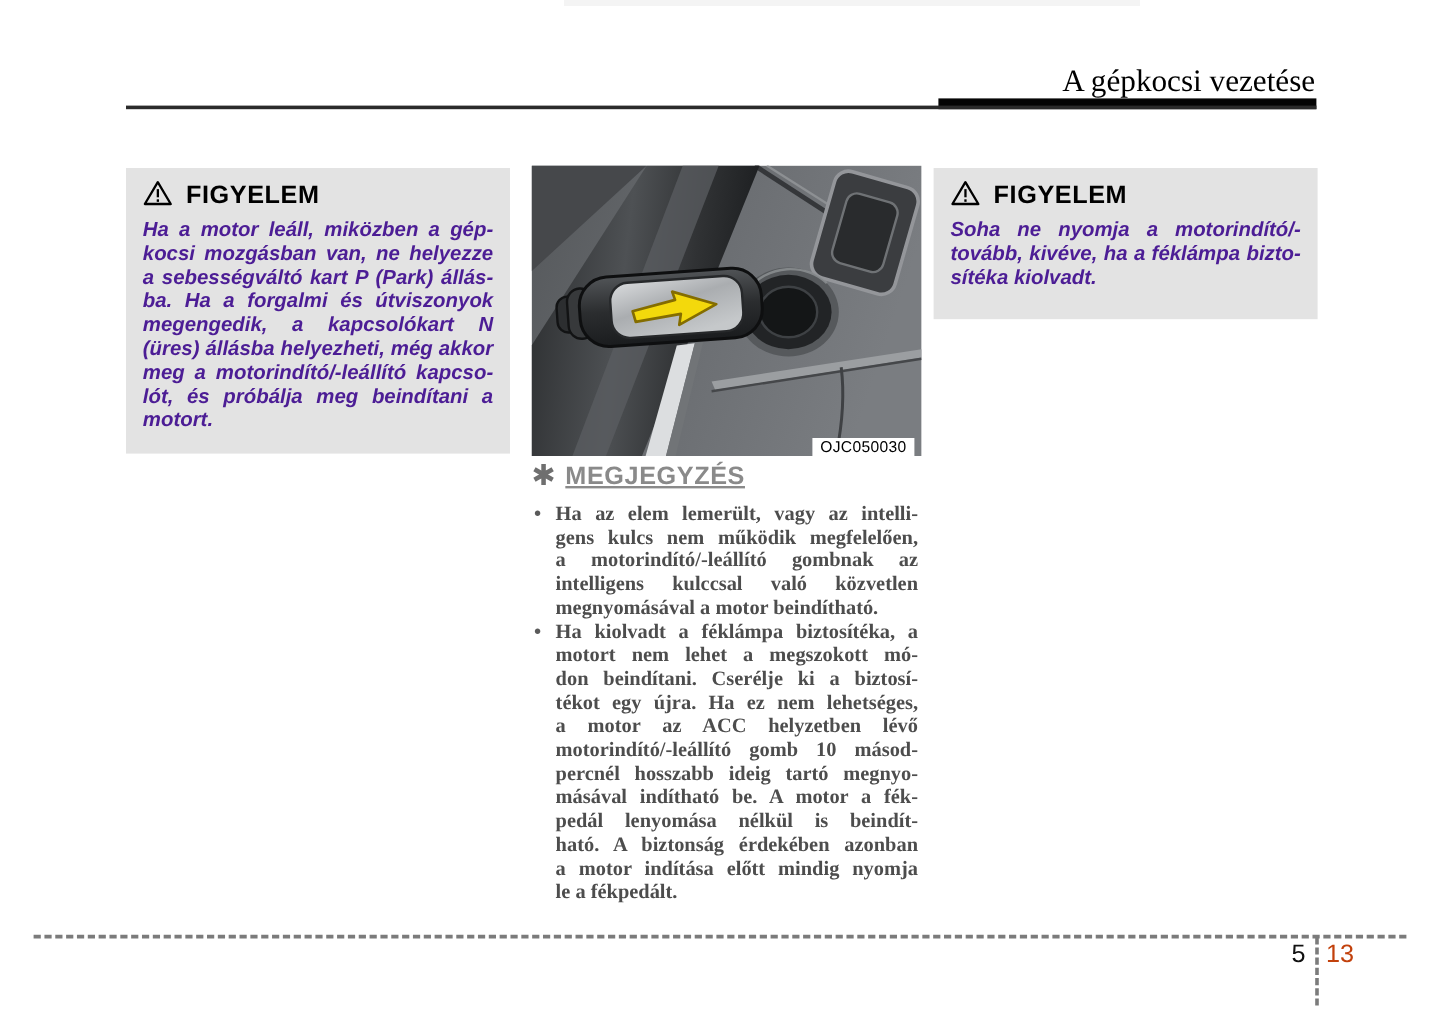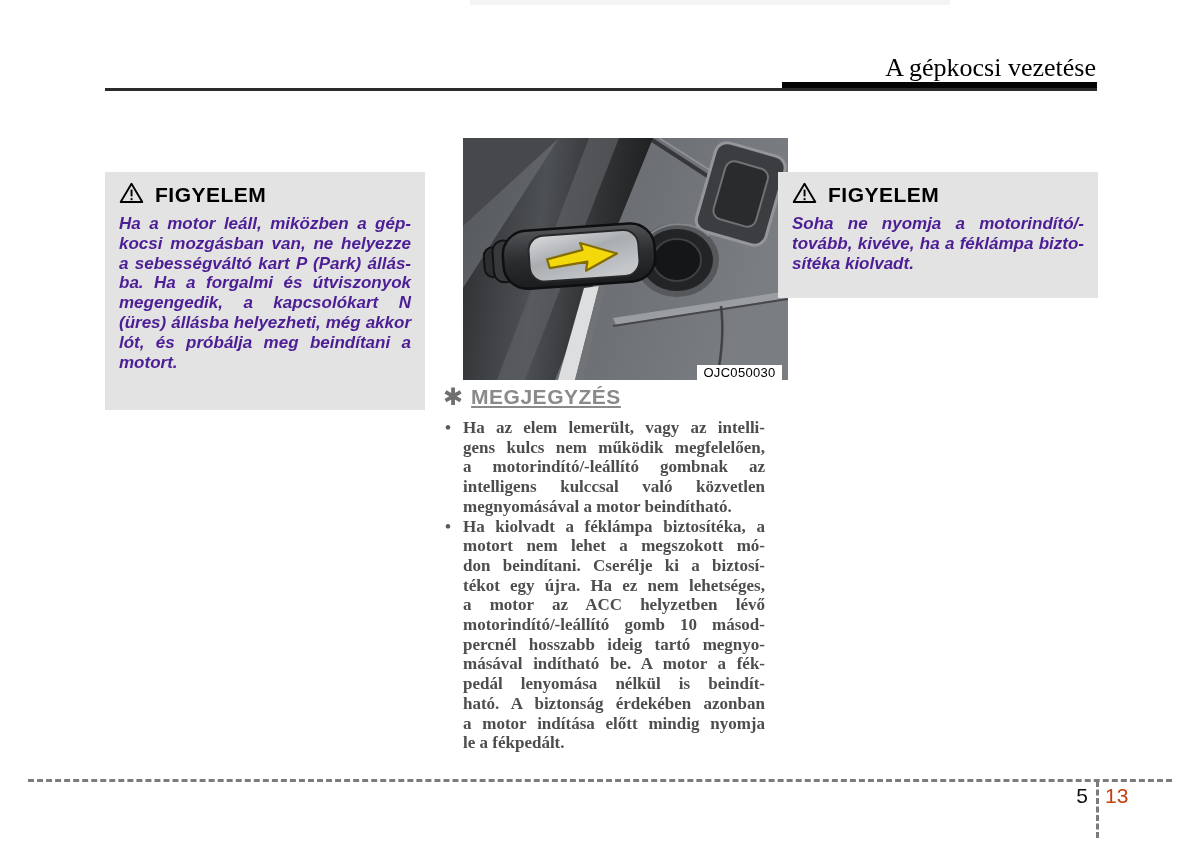--- a/index.html
+++ b/index.html
@@ -7,34 +7,34 @@
         font-family:"Liberation Sans",sans-serif;color:#111;}
 
   
   .scan-band{position:absolute;left:470px;top:0;width:480px;height:5px;background:#f4f4f4;}
   .page-title{position:absolute;top:53px;right:104px;font-family:"Liberation Serif",serif;
               font-size:26px;color:#000;white-space:nowrap;}
   .rule-thick{position:absolute;left:782px;top:82px;width:315px;height:9px;background:#050505;}
   .rule-thin{position:absolute;left:105px;top:88px;width:992px;height:2.5px;background:#2b2b2b;}
 
   
-  .warnbox{position:absolute;background:#e3e3e3;box-sizing:border-box;padding:10px 14px 0 14px;overflow:hidden;margin-top:32px;}
+  .warnbox{position:absolute;background:#e3e3e3;box-sizing:border-box;padding:10px 14px 0 14px;overflow:hidden;}
   .warnbox.left{left:105px;top:140px;width:320px;height:238px;}
   .warnbox.right{left:778px;top:140px;width:320px;height:126px;}
   .warnhead{display:flex;align-items:center;gap:11px;height:26px;}
   .warn-title{font-size:21px;font-weight:bold;color:#000;letter-spacing:.5px;}
   .warnbody{margin-top:6px;font-size:17px;font-weight:bold;font-style:italic;
             color:#4c1d95;line-height:19.8px;}
 
   
   .jline{text-align:justify;text-align-last:justify;white-space:normal;}
   .jline.jlast{text-align-last:left;}
 
   
-  .photo{position:absolute;left:463px;top:138px;width:325px;height:242px;border-radius:30px;}
+  .photo{position:absolute;left:443px;top:138px;width:325px;height:242px;border-radius:30px;}
   .photo svg{display:block;}
   .photo-code{position:absolute;left:234px;top:227px;width:85px;height:15px;background:#ffffff;
               font-size:13px;line-height:15px;text-align:center;color:#000;letter-spacing:.3px;}
 
   
   .note{position:absolute;left:443px;top:384px;width:322px;}
   .notehead{display:flex;align-items:center;gap:8px;height:26px;margin-bottom:8px;}
   .note-ast{font-size:24px;color:#6f6f6f;line-height:22px;}
   .note-title{font-size:21px;font-weight:bold;color:#8a8a8a;letter-spacing:.5px;text-decoration:underline;}
   .note ul{list-style:none;margin:0;padding:0;}
@@ -70,20 +70,21 @@
       </span>
       <span class="warn-title">FIGYELEM</span>
     </div>
     <div class="warnbody">
         <div class="jline">Ha a motor leáll, miközben a gép-</div>
         <div class="jline">kocsi mozgásban van, ne helyezze</div>
         <div class="jline">a sebességváltó kart P (Park) állás-</div>
         <div class="jline">ba. Ha a forgalmi és útviszonyok</div>
         <div class="jline">megengedik, a kapcsolókart N</div>
         <div class="jline">(üres) állásba helyezheti, még akkor</div>
+        <div class="jline">meg a motorindító/-leállító kapcso-</div>
         <div class="jline">lót, és próbálja meg beindítani a</div>
         <div class="jline jlast">motort.</div>
       </div>
   </div>
 
   <div class="photo">
     <svg width="325" height="242" viewBox="0 0 325 242">
       <defs>
         <linearGradient id="bg" x1="0" y1="0" x2="1" y2="0.25">
           <stop offset="0" stop-color="#55585b"></stop>

